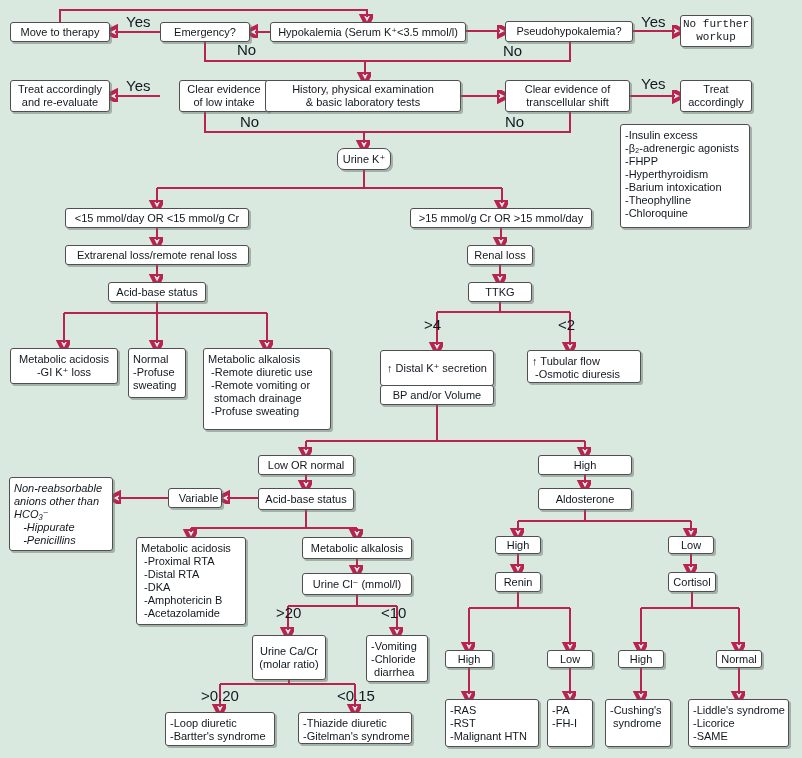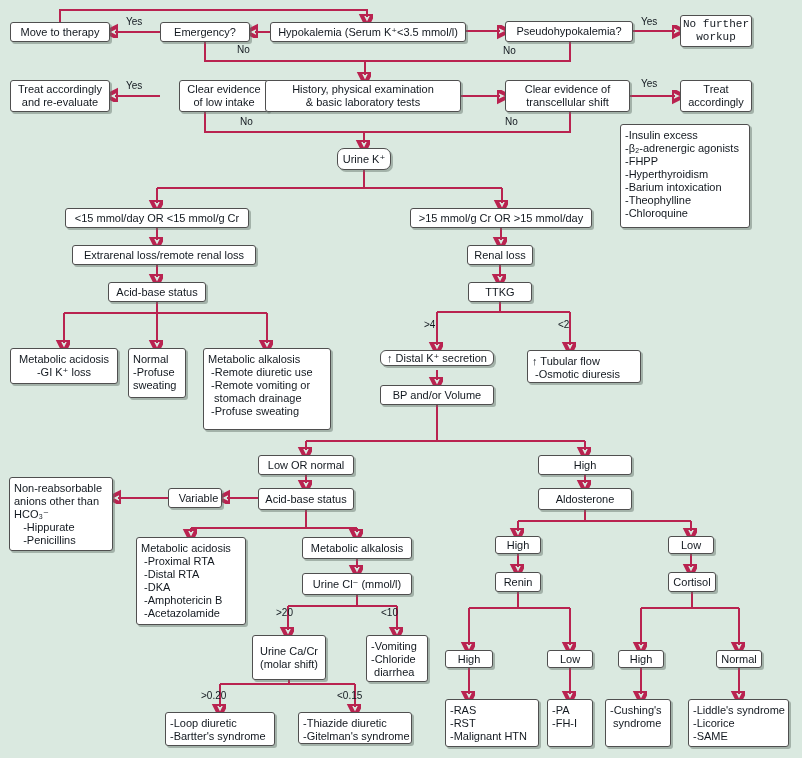--- a/index.html
+++ b/index.html
@@ -23,21 +23,21 @@
     align-items:center;justify-content:center;
     text-align:center;
     font-size:11px;line-height:13px;
     box-sizing:border-box;
     padding:2px 3px;
   }
   .box.left{align-items:flex-start;justify-content:flex-start;text-align:left;padding:4px 4px;}
   .ln{white-space:pre;}
   .lbl{
     position:absolute;
-    font-size:10px;line-height:12px;
+    font-size:15px;line-height:12px;
     color:#12181f;
     white-space:pre;
   }
 </style>
 </head>
 <body>
 
 <div id="stage">
   <svg id="wires" width="802" height="758">
     <defs>
@@ -165,21 +165,21 @@
     </div>
     <div class="box" style="left: 337px; top: 148px; width: 54px; height: 22px; border-radius: 7px;">
       <div class="ln">Urine K⁺</div>
     </div>
     <div class="box" style="left: 65px; top: 208px; width: 184px; height: 20px;">
       <div class="ln">&lt;15 mmol/day OR &lt;15 mmol/g Cr</div>
     </div>
     <div class="box" style="left: 410px; top: 208px; width: 182px; height: 20px;">
       <div class="ln">&gt;15 mmol/g Cr OR &gt;15 mmol/day</div>
     </div>
-    <div class="box" style="left: 65px; top: 245px; width: 184px; height: 20px; margin-left: 7px;">
+    <div class="box" style="left: 65px; top: 245px; width: 184px; height: 20px;">
       <div class="ln">Extrarenal loss/remote renal loss</div>
     </div>
     <div class="box" style="left: 467px; top: 245px; width: 66px; height: 20px;">
       <div class="ln">Renal loss</div>
     </div>
     <div class="box" style="left: 108px; top: 282px; width: 98px; height: 20px;">
       <div class="ln">Acid-base status</div>
     </div>
     <div class="box" style="left: 468px; top: 282px; width: 64px; height: 20px;">
       <div class="ln">TTKG</div>
@@ -193,21 +193,21 @@
       <div class="ln">-Profuse</div>
       <div class="ln">sweating</div>
     </div>
     <div class="box left" style="left: 203px; top: 348px; width: 128px; height: 82px;">
       <div class="ln">Metabolic alkalosis</div>
       <div class="ln"> -Remote diuretic use</div>
       <div class="ln"> -Remote vomiting or</div>
       <div class="ln">  stomach drainage</div>
       <div class="ln"> -Profuse sweating</div>
     </div>
-    <div class="box" style="left: 380px; top: 350px; width: 114px; height: 16px; border-radius: 6px;">
+    <div class="box" style="left: 380px; top: 350px; width: 114px; height: 36px;">
       <div class="ln">↑ Distal K⁺ secretion</div>
     </div>
     <div class="box left" style="left: 527px; top: 350px; width: 114px; height: 33px;">
       <div class="ln">↑ Tubular flow</div>
       <div class="ln"> -Osmotic diuresis</div>
     </div>
     <div class="box" style="left: 380px; top: 385px; width: 114px; height: 20px;">
       <div class="ln">BP and/or Volume</div>
     </div>
     <div class="box" style="left: 258px; top: 455px; width: 96px; height: 20px;">
@@ -218,21 +218,21 @@
     </div>
     <div class="box" style="left: 258px; top: 488px; width: 96px; height: 22px;">
       <div class="ln">Acid-base status</div>
     </div>
     <div class="box" style="left: 538px; top: 488px; width: 94px; height: 22px;">
       <div class="ln">Aldosterone</div>
     </div>
     <div class="box" style="left: 168px; top: 488px; width: 54px; height: 20px; padding-left: 10px;">
       <div class="ln">Variable</div>
     </div>
-    <div class="box left" style="left: 9px; top: 477px; width: 104px; height: 74px;">
+    <div class="box left" style="left: 9px; top: 477px; width: 104px; height: 74px; font-style: italic;">
       <div class="ln">Non-reabsorbable</div>
       <div class="ln">anions other than</div>
       <div class="ln">HCO₃⁻</div>
       <div class="ln">   -Hippurate</div>
       <div class="ln">   -Penicillins</div>
     </div>
     <div class="box left" style="left: 136px; top: 537px; width: 110px; height: 88px;">
       <div class="ln">Metabolic acidosis</div>
       <div class="ln"> -Proximal RTA</div>
       <div class="ln"> -Distal RTA</div>
@@ -241,21 +241,21 @@
       <div class="ln"> -Acetazolamide</div>
     </div>
     <div class="box" style="left: 302px; top: 537px; width: 110px; height: 22px;">
       <div class="ln">Metabolic alkalosis</div>
     </div>
     <div class="box" style="left: 302px; top: 573px; width: 110px; height: 22px;">
       <div class="ln">Urine Cl⁻ (mmol/l)</div>
     </div>
     <div class="box" style="left: 252px; top: 635px; width: 74px; height: 45px;">
       <div class="ln">Urine Ca/Cr</div>
-      <div class="ln">(molar shift)</div>
+      <div class="ln">(molar ratio)</div>
     </div>
     <div class="box left" style="left: 366px; top: 635px; width: 62px; height: 47px;">
       <div class="ln">-Vomiting</div>
       <div class="ln">-Chloride</div>
       <div class="ln"> diarrhea</div>
     </div>
     <div class="box left" style="left: 165px; top: 712px; width: 110px; height: 34px;">
       <div class="ln">-Loop diuretic</div>
       <div class="ln">-Bartter's syndrome</div>
     </div>

